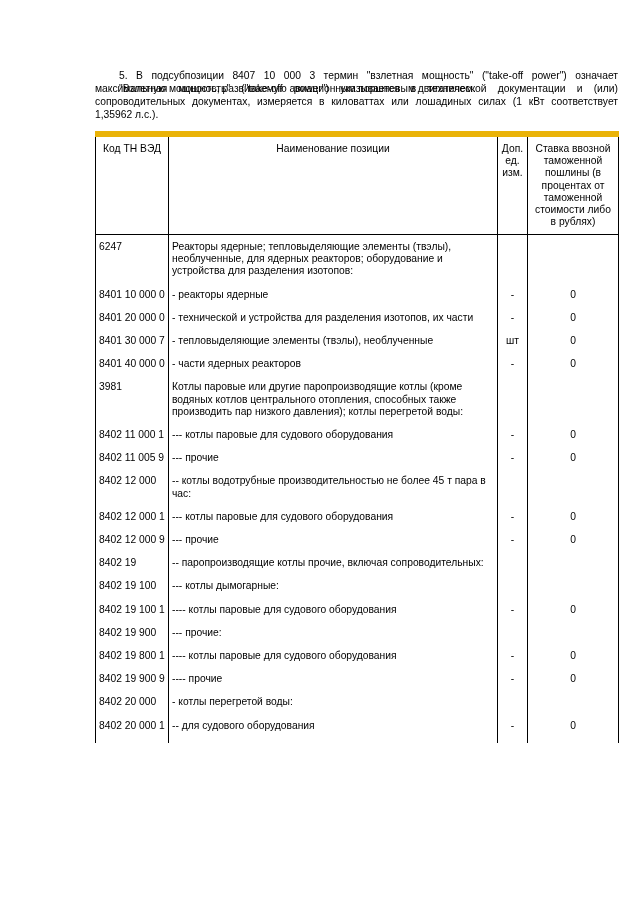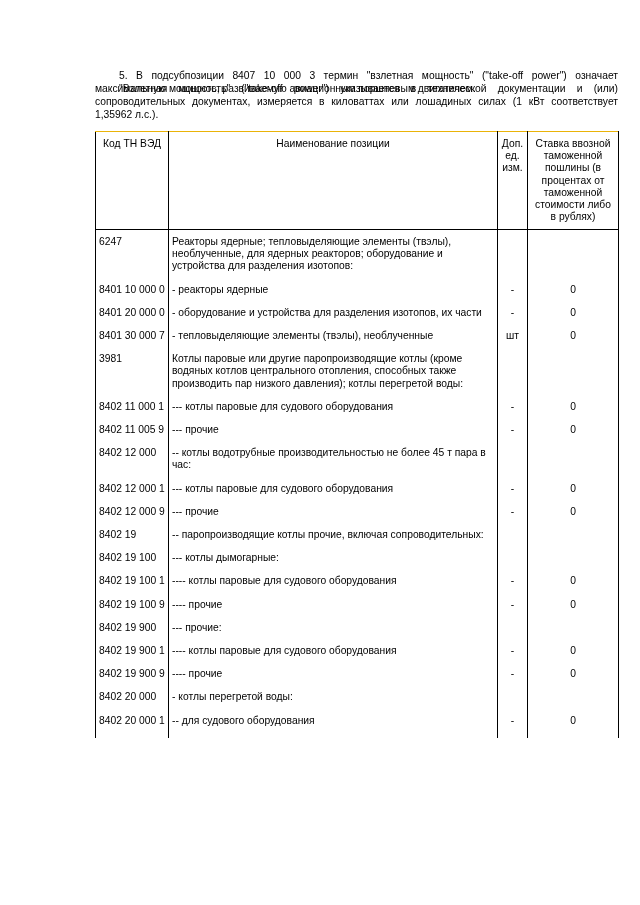--- a/index.html
+++ b/index.html
@@ -21,21 +21,21 @@
   .tbl col.c1 { width: 73px; }
   .tbl col.c2 { width: 329px; }
   .tbl col.c3 { width: 30px; }
   .tbl col.c4 { width: 91px; }
   .tbl th, .tbl td {
     border-left: 1px solid #000; border-right: 1px solid #000;
     vertical-align: top; padding: 0 3px; font-weight: normal;
     line-height: 12.2px;
   }
   .tbl th {
-    border-top: 1px solid #eab308; border-bottom: 1px solid #000;
+    border-top: 6px solid #eab308; border-bottom: 1px solid #000;
     padding-top: 6px; padding-bottom: 4px; height: 87px; text-align: center;
   }
   .tbl th.c1h { text-align: center; }
   .tbl td { padding-top: 0; padding-bottom: 11px; }
   .tbl tr.first td { padding-top: 6px; }
   .tbl td.code { padding-left: 3px; padding-right: 0; white-space: nowrap; }
   .tbl td.unit, .tbl td.rate { text-align: center; }
 </style>
 </head>
 <body>
@@ -66,28 +66,34 @@
         <td class="rate"></td>
       </tr>
       <tr>
         <td class="code">8401 10 000 0</td>
         <td class="name">- реакторы ядерные</td>
         <td class="unit">-</td>
         <td class="rate">0</td>
       </tr>
       <tr>
         <td class="code">8401 20 000 0</td>
-        <td class="name">- оборудование и устройства для разделения изотопов, их части</td>
+        <td class="name">- технической и устройства для разделения изотопов, их части</td>
         <td class="unit">-</td>
         <td class="rate">0</td>
       </tr>
       <tr>
         <td class="code">8401 30 000 7</td>
         <td class="name">- тепловыделяющие элементы (твэлы), необлученные</td>
         <td class="unit">шт</td>
+        <td class="rate">0</td>
+      </tr>
+      <tr>
+        <td class="code">8401 40 000 0</td>
+        <td class="name">- части ядерных реакторов</td>
+        <td class="unit">-</td>
         <td class="rate">0</td>
       </tr>
       <tr>
         <td class="code">3981</td>
         <td class="name">Котлы паровые или другие паропроизводящие котлы (кроме водяных котлов центрального отопления, способных также производить пар низкого давления); котлы перегретой воды:</td>
         <td class="unit"></td>
         <td class="rate"></td>
       </tr>
       <tr>
         <td class="code">8402 11 000 1</td>
@@ -131,33 +137,27 @@
         <td class="unit"></td>
         <td class="rate"></td>
       </tr>
       <tr>
         <td class="code">8402 19 100 1</td>
         <td class="name">---- котлы паровые для судового оборудования</td>
         <td class="unit">-</td>
         <td class="rate">0</td>
       </tr>
       <tr>
-        <td class="code">8402 19 100 9</td>
-        <td class="name">---- прочие</td>
-        <td class="unit">-</td>
-        <td class="rate">0</td>
-      </tr>
-      <tr>
         <td class="code">8402 19 900</td>
         <td class="name">--- прочие:</td>
         <td class="unit"></td>
         <td class="rate"></td>
       </tr>
       <tr>
-        <td class="code">8402 19 900 1</td>
+        <td class="code">8402 19 800 1</td>
         <td class="name">---- котлы паровые для судового оборудования</td>
         <td class="unit">-</td>
         <td class="rate">0</td>
       </tr>
       <tr>
         <td class="code">8402 19 900 9</td>
         <td class="name">---- прочие</td>
         <td class="unit">-</td>
         <td class="rate">0</td>
       </tr>

